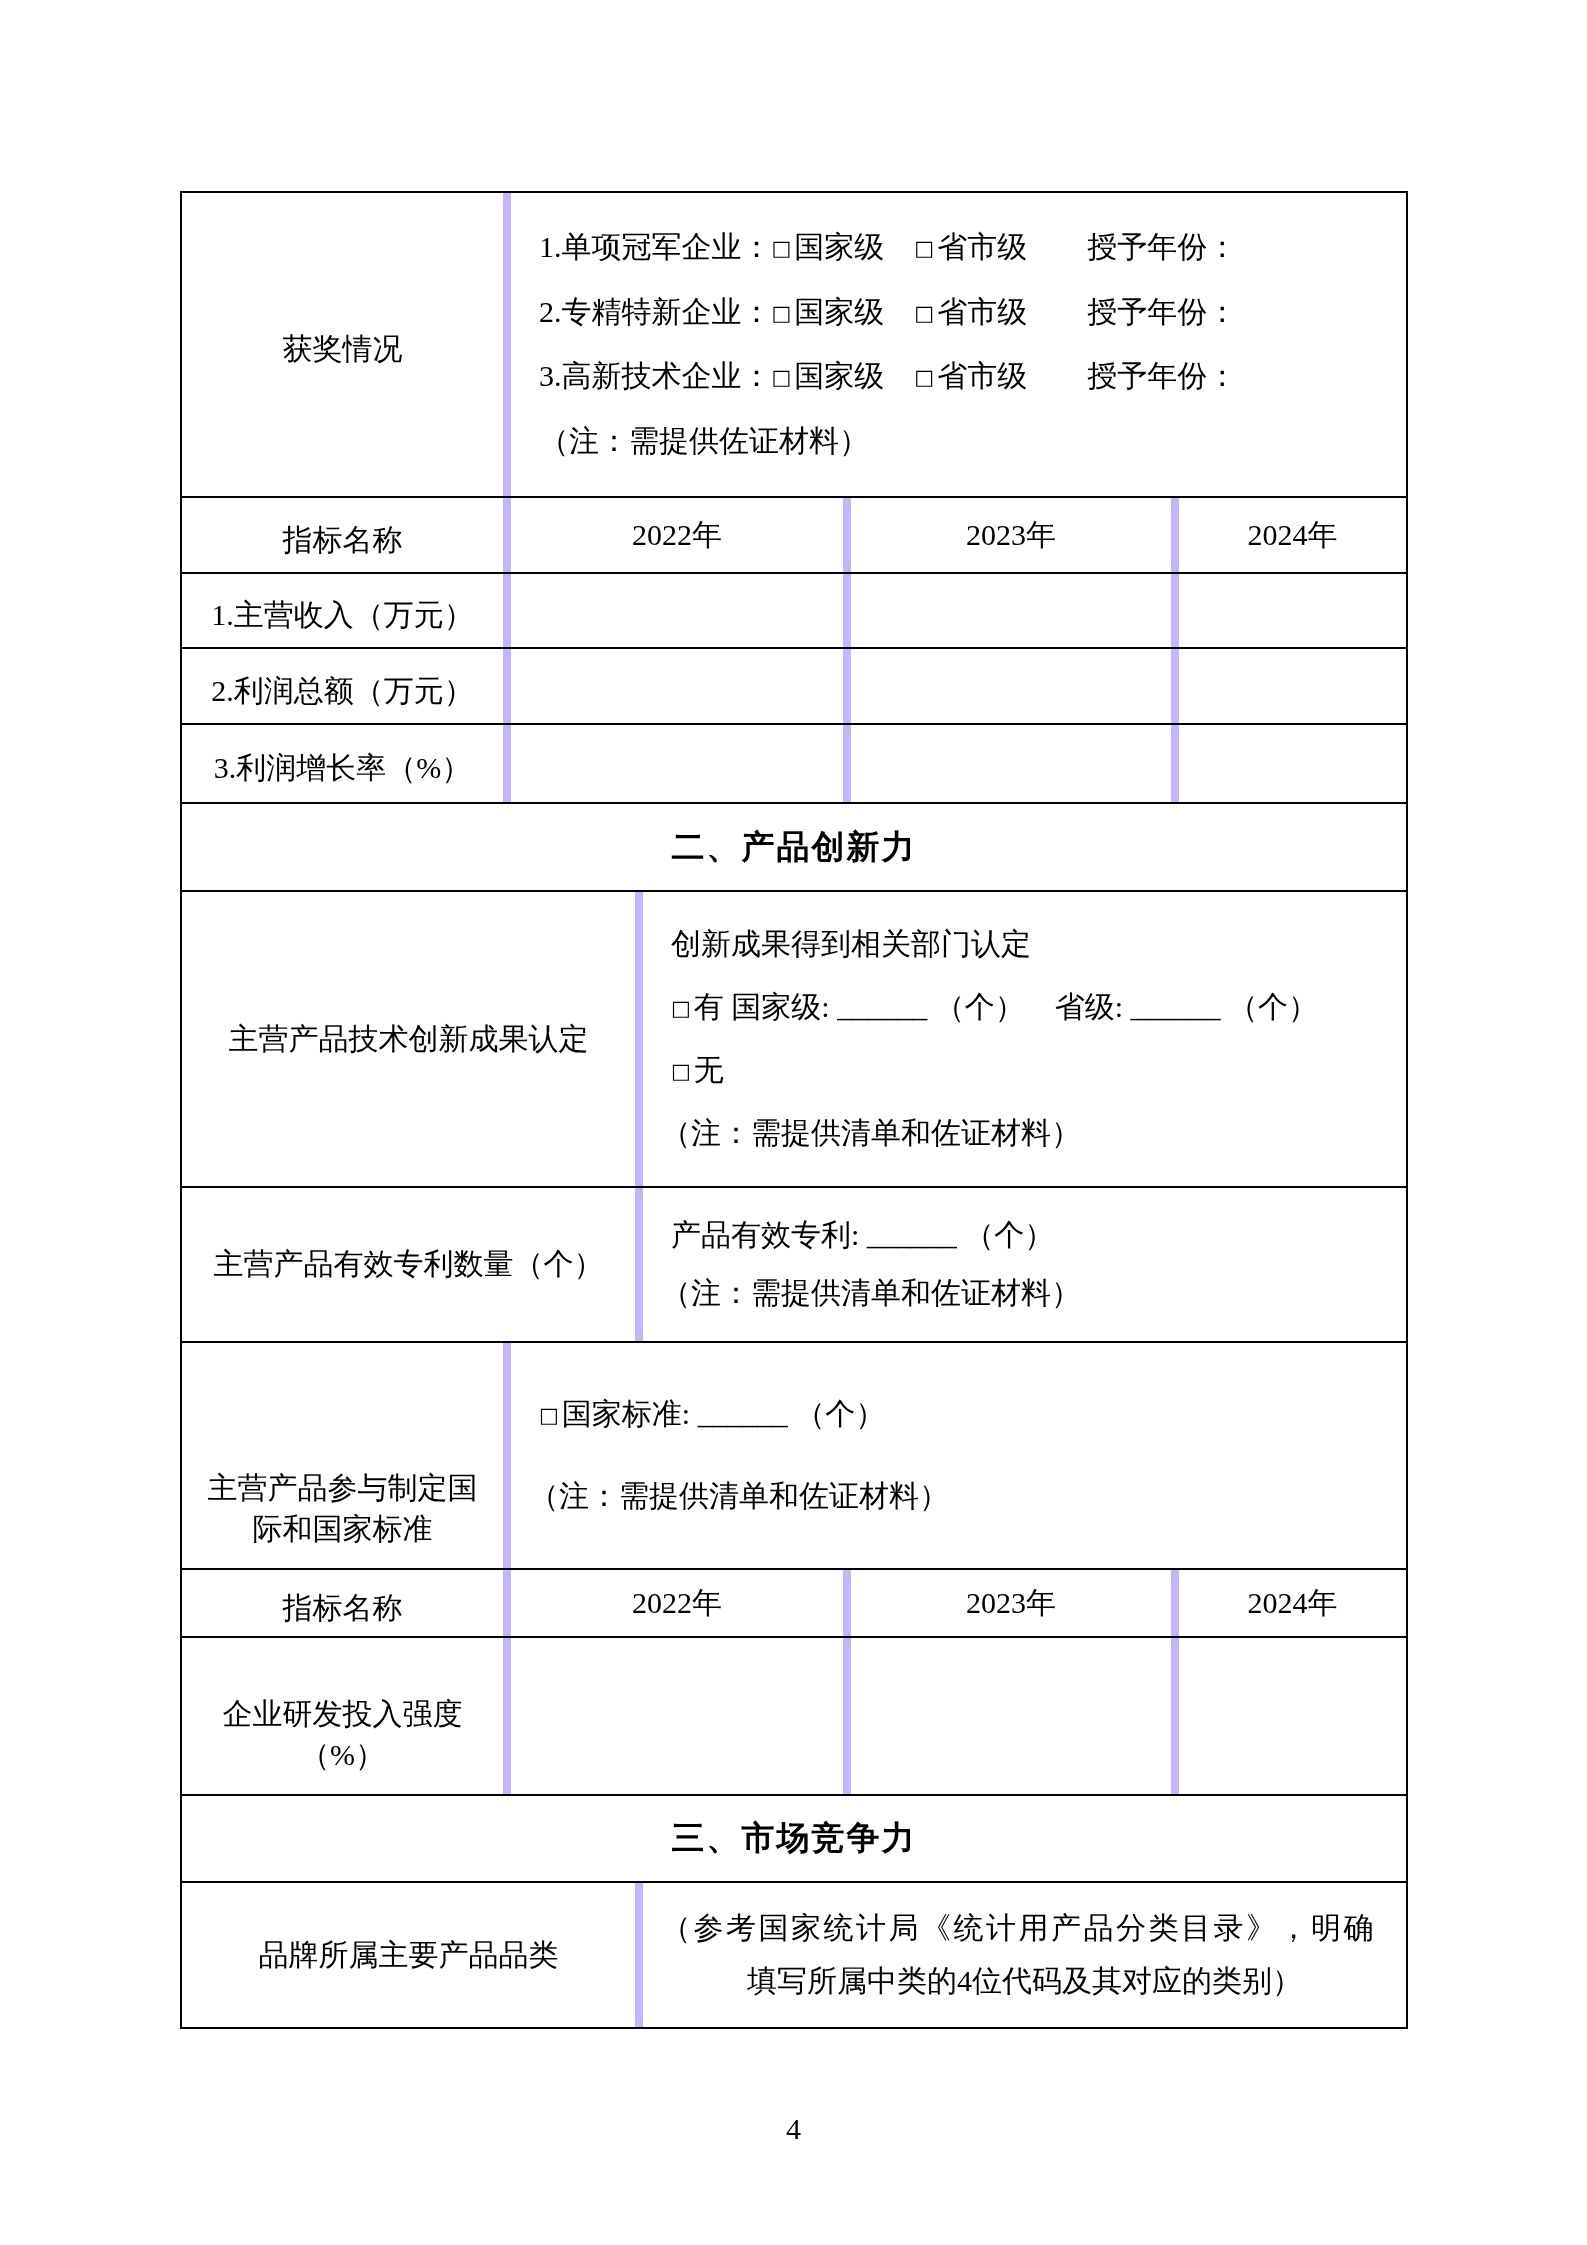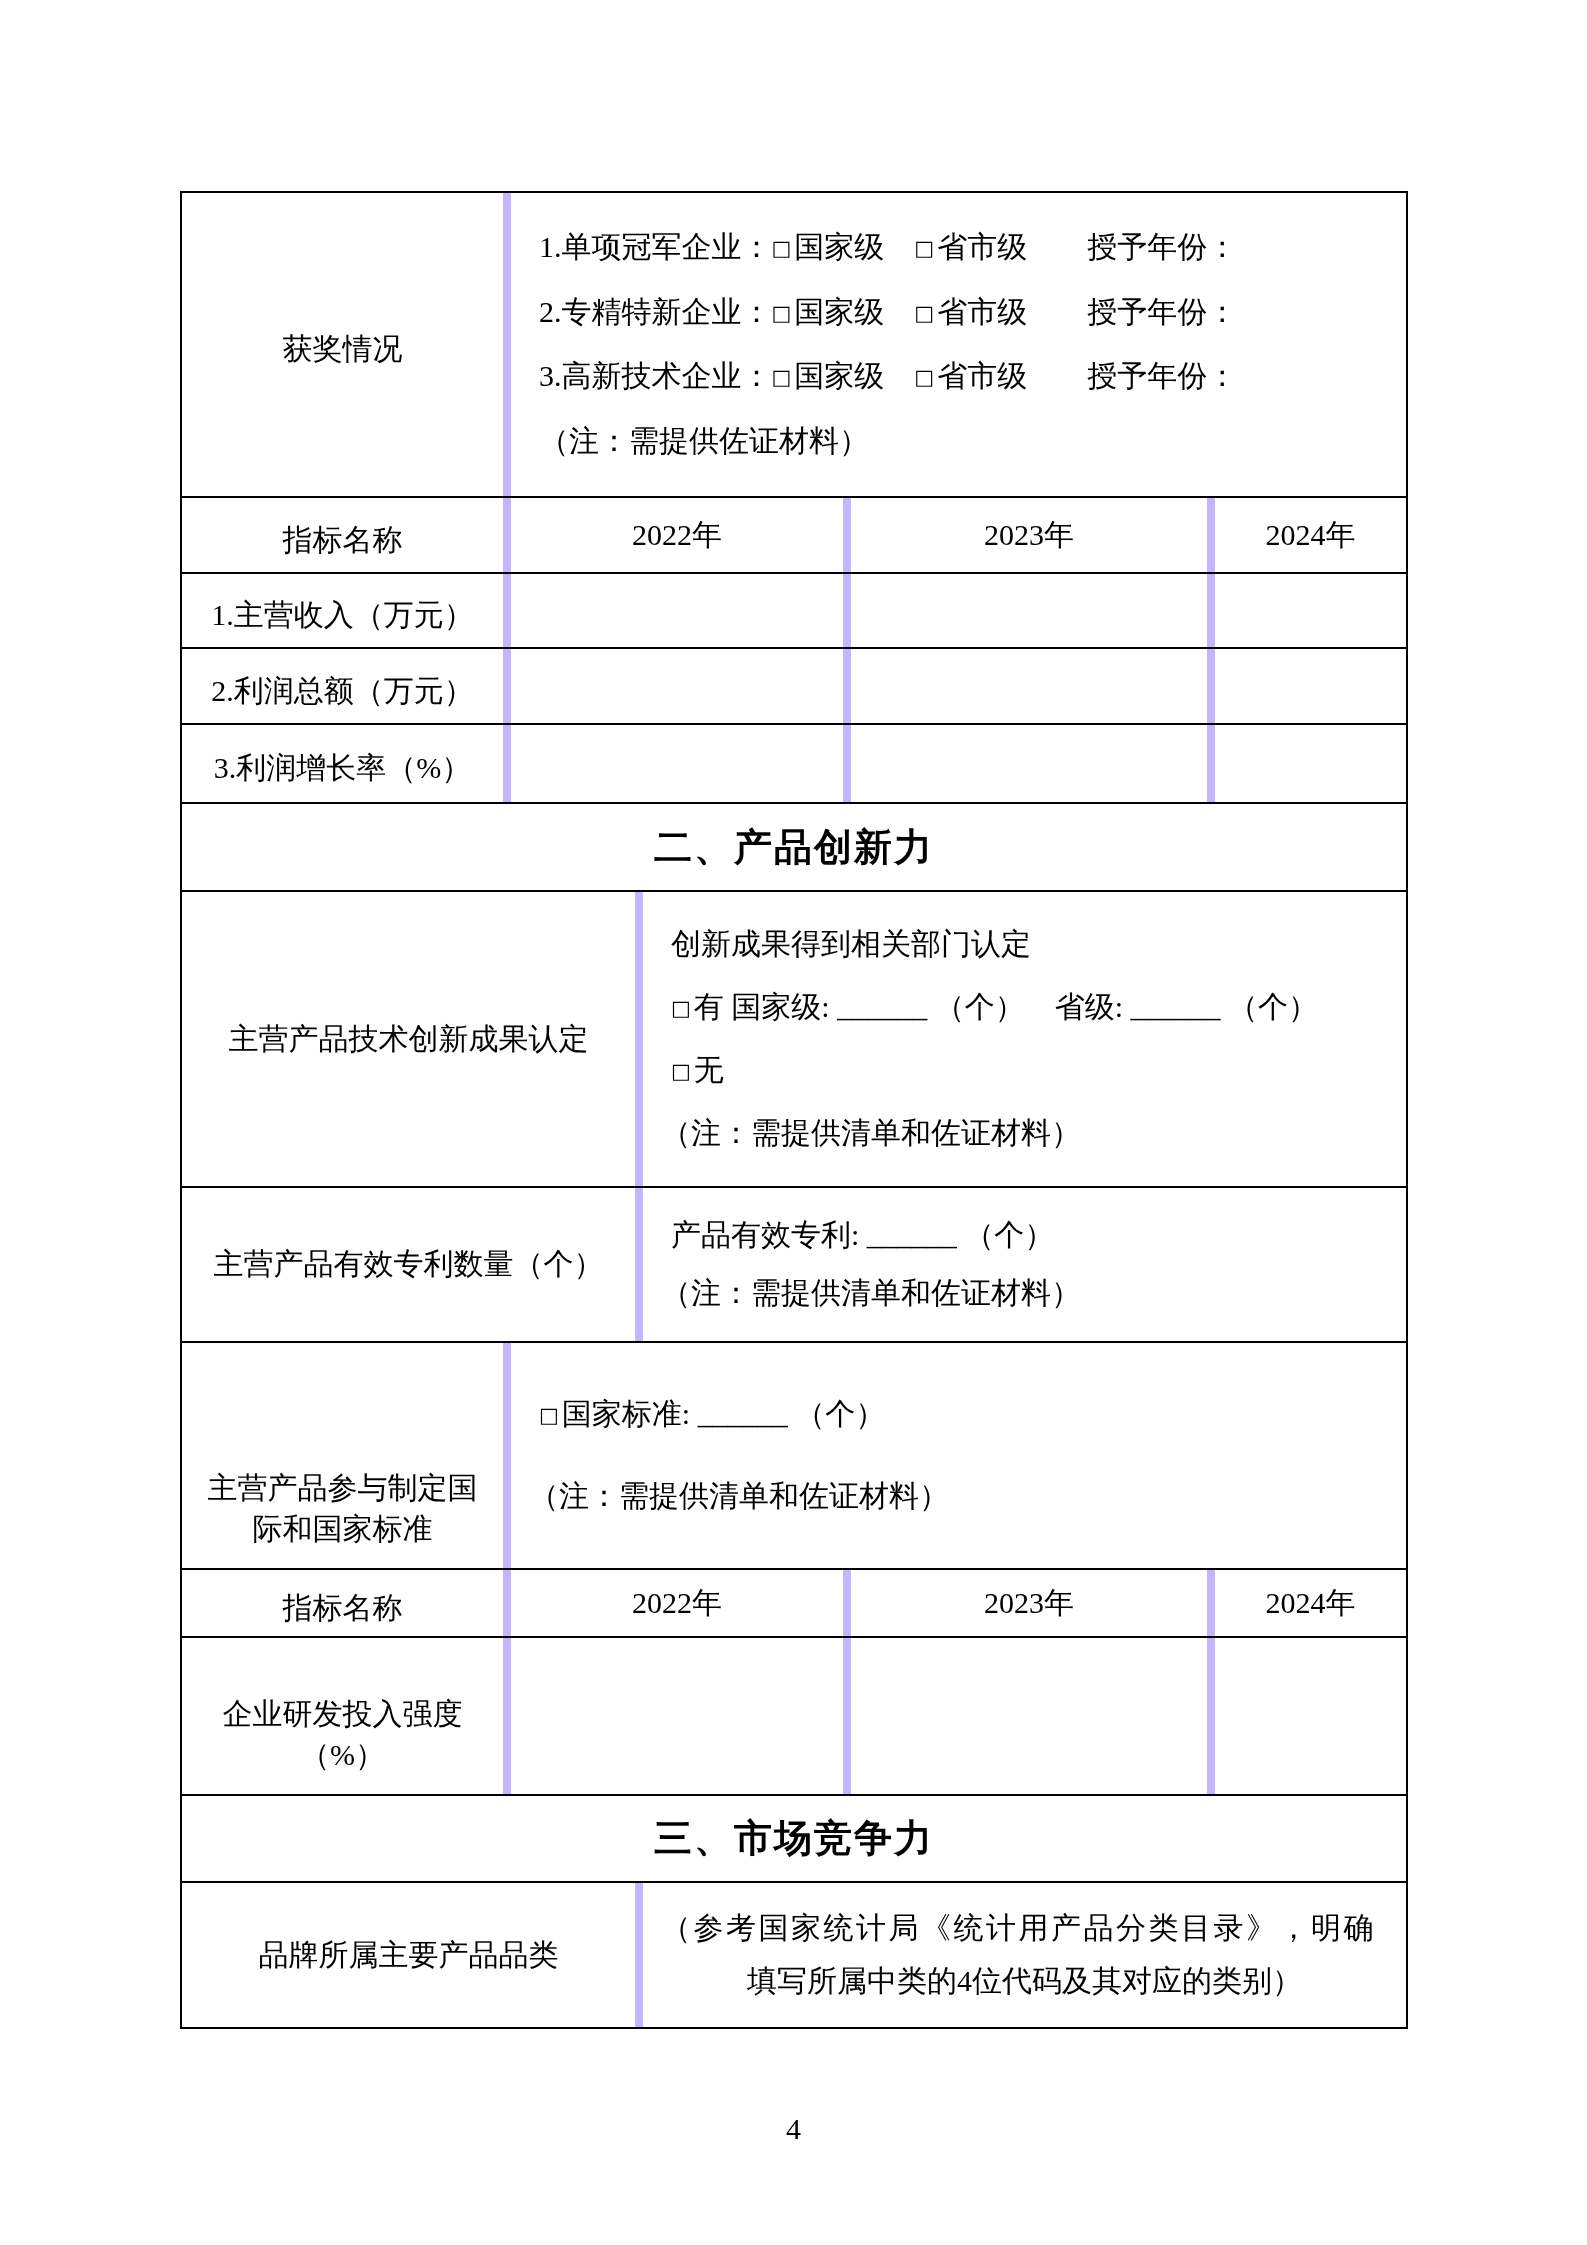--- a/index.html
+++ b/index.html
@@ -16,35 +16,35 @@
     border:2px solid #000;
     box-sizing:border-box;
   }
   .row{display:flex;border-top:2px solid #000;box-sizing:border-box;}
   .row:first-child{border-top:none;}
   .cell{box-sizing:border-box;border-left:8px solid #c4b5fd;overflow:hidden;}
   .cell:first-child{border-left:none;}
   
   .c1{width:321px;margin-top:10px;}   
   .c2{width:340px;}   
-  .c3{width:364px;font-family:Liberation Serif, serif;}   
+  .c3{width:328px;font-family:Liberation Serif, serif;}   
   .c4{flex:1;}        
   .cw{width:453px;}   
   .grow{flex:1;}
   .label-cell{display:flex;flex-direction:column;align-items:center;justify-content:center;text-align:center;}
   .label-cell .lbl-line{display:block;}
   .label-cell.two-line{justify-content:flex-end;padding:18px 2px;font-family:Liberation Serif, serif;}
   .content-cell{display:flex;flex-direction:column;justify-content:space-evenly;padding:10px 0;}
   .content-cell .line{padding-left:28px;}
   .content-cell .line.note{padding-left:18px;}
   .center-cell{display:flex;align-items:center;justify-content:center;text-align:center;}
   .section-row{
     display:flex;align-items:center;justify-content:center;
     font-family:"Liberation Sans","DejaVu Sans",sans-serif;
-    font-weight:700;font-size:38px;letter-spacing:2px;
+    font-weight:700;font-size:33px;letter-spacing:2px;
   }
   .cat-cell{display:flex;flex-direction:column;justify-content:space-evenly;padding:12px 0;}
   .cat-line1{padding:0 16px 0 18px;letter-spacing:2.5px;white-space:nowrap;}
   .cat-line2{text-align:center;}
   .cb{
     font-family:"DejaVu Sans",sans-serif;
     font-size:21px;
     display:inline-block;
     transform:translateY(-2px);
     margin-right:3px;

